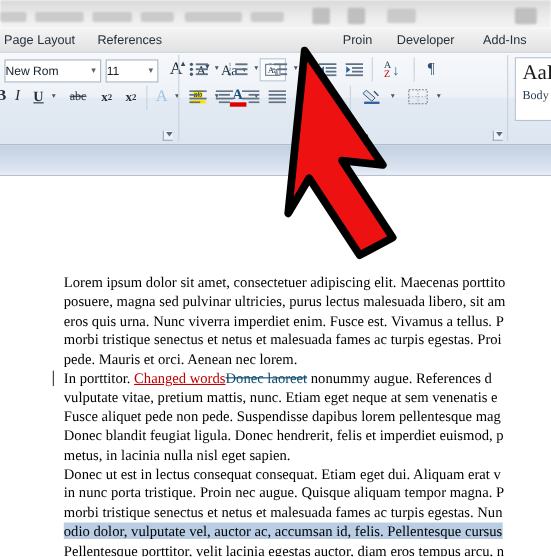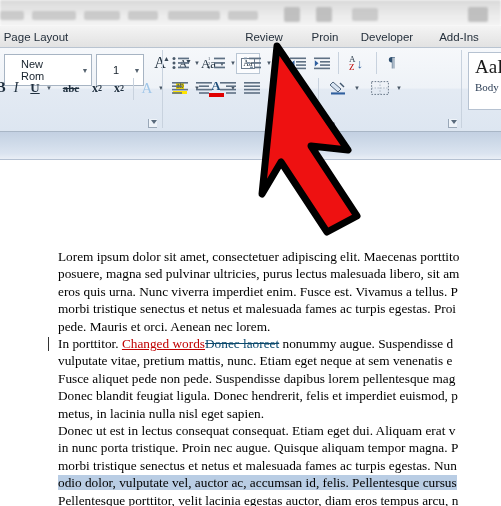--- a/index.html
+++ b/index.html
@@ -54,23 +54,23 @@
     position:absolute; width:9px; height:9px; bottom:3px;
     border:1px solid #9aa8b8; border-top:none; border-right:none;
     background:#eef3f9;
   }
   .dlg-launcher:after{
     content:""; position:absolute; left:2px; top:1px;
     border-left:3px solid transparent; border-right:3px solid transparent;
     border-top:4px solid #5a6b7d;
   }
   .combo {
-    background:#fff; border:1px solid #a7b4c3; height:32px;
+    background:#fff; border:1px solid #a7b4c3; height:21px;
     font-size:11px; color:#15202b; display:flex; align-items:center;
-    padding-left:16px; position:absolute;gap:12px;
+    padding-left:0; position:absolute;gap:12px;
   }
   .combo .cv{ flex:1; overflow:hidden; }
   .combo .ca{
     width:12px; text-align:center; color:#55626f; font-size:7px;
   }
   .btn {
     position:absolute; display:flex; align-items:center; justify-content:center;
     color:#20303f; cursor:default;
   }
   .arrow-dn { font-size:6px; color:#4a5867; }
@@ -130,21 +130,21 @@
   <div class="fblob" style="left:168px; width:52px;"></div>
   <div class="fblob" style="left:228px; width:30px;"></div>
   <div class="fbox" style="left:284px;"></div>
   <div class="fbox" style="left:316px;"></div>
   <div class="fblob" style="left:352px; width:26px; top:8px; height:13px;"></div>
   <div class="fbox" style="left:468px; width:20px;"></div>
 </div>
 
 <div id="tab-strip">
   <div class="tab" style="left:0px;width:72px;">Page Layout</div>
-  <div class="tab" style="left:236px;width:56px;">Review</div>
+  <div class="tab" style="left:84px;width:68px;">References</div>
   <div class="tab" style="left:303px;width:44px;">Proin</div>
   <div class="tab" style="left:431px;width:56px;">Add-Ins</div>
   <div class="tab" style="left:353px;width:68px;">Developer</div>
 </div>
 
 <div id="ribbon">
 
   <div class="combo" style="left:4px; top:6px; width:88px;">
     <span class="cv">New Rom</span>
     <span class="ca">▼</span>
@@ -175,21 +175,21 @@
   </div>
   <div class="btn" style="left:8px;top:31px;width:16px;height:18px;font-style:italic;font-family:'Liberation Serif',serif;font-size:14px;">
     <span>I</span>
   </div>
   <div class="btn" style="left:26px;top:31px;width:18px;height:18px;font-family:'Liberation Serif',serif;font-size:13px;text-decoration:underline;font-weight:bold;">
     <span>U</span>
   </div>
   <div class="btn" style="left:44px;top:33px;width:10px;height:14px;">
     <span class="arrow-dn">▼</span>
   </div>
-  <div class="btn" style="left:58px;top:31px;width:26px;height:18px;font-family:'Liberation Serif',serif;font-size:11px;text-decoration:line-through;font-weight:bold;">
+  <div class="btn" style="left:58px;top:31px;width:26px;height:18px;font-family:'Liberation Serif',serif;font-size:11px;text-decoration:line-through;font-weight:normal;">
     <span>abc</span>
   </div>
   <div class="btn" style="left:88px;top:31px;width:18px;height:18px;font-family:'Liberation Serif',serif;font-size:12px;font-weight:bold;">
     <span>x</span>
       <span style="font-size:8px;vertical-align:sub;">2</span>
   </div>
   <div class="btn" style="left:110px;top:31px;width:18px;height:18px;font-family:'Liberation Serif',serif;font-size:12px;font-weight:bold;">
     <span>x</span>
       <span style="font-size:8px;vertical-align:super;">2</span>
   </div>
@@ -384,21 +384,21 @@
 <div id="gray-band"></div>
 
 <div id="page">
 
   <div id="doc-text">
       <p><span>Lorem ipsum dolor sit amet, consectetuer adipiscing elit. Maecenas porttito</span></p>
       <p><span>posuere, magna sed pulvinar ultricies, purus lectus malesuada libero, sit am</span></p>
       <p><span>eros quis urna. Nunc viverra imperdiet enim. Fusce est. Vivamus a tellus. P</span></p>
       <p><span>morbi tristique senectus et netus et malesuada fames ac turpis egestas. Proi</span></p>
       <p><span>pede. Mauris et orci. Aenean nec lorem.</span></p>
-      <p><span>In porttitor. </span><span class="ins">Changed words</span><span class="del">Donec laoreet</span><span> nonummy augue. Suspendisse d</span></p>
+      <p><span>In porttitor. </span><span class="ins">Changed words</span><span class="del">Donec laoreet</span><span> nonummy augue. References d</span></p>
       <p><span>vulputate vitae, pretium mattis, nunc. Etiam eget neque at sem venenatis e</span></p>
       <p><span>Fusce aliquet pede non pede. Suspendisse dapibus lorem pellentesque mag</span></p>
       <p><span>Donec blandit feugiat ligula. Donec hendrerit, felis et imperdiet euismod, p</span></p>
       <p><span>metus, in lacinia nulla nisl eget sapien.</span></p>
       <p><span>Donec ut est in lectus consequat consequat. Etiam eget dui. Aliquam erat v</span></p>
       <p><span>in nunc porta tristique. Proin nec augue. Quisque aliquam tempor magna. P</span></p>
       <p><span>morbi tristique senectus et netus et malesuada fames ac turpis egestas. Nun</span></p>
       <p><span class="sel">odio dolor, vulputate vel, auctor ac, accumsan id, felis. Pellentesque cursus</span></p>
       <p><span>Pellentesque porttitor, velit lacinia egestas auctor, diam eros tempus arcu, n</span></p>
     </div>

